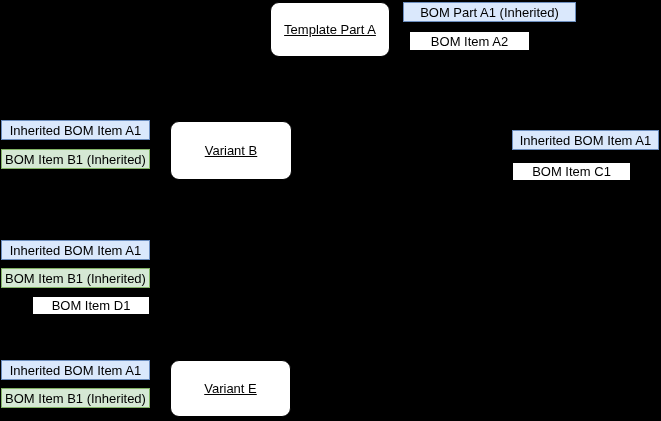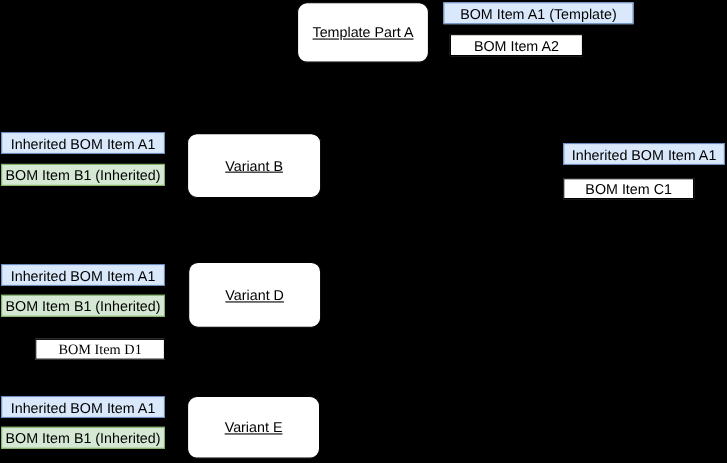--- a/index.html
+++ b/index.html
@@ -54,21 +54,21 @@
 </style>
 </head>
 <body>
 
 <div class="stage">
 
   <div class="node" style="left:270px; top:2px; width:120px; height:55px;">
     <span>Template Part A</span>
   </div>
   <div class="bom inherited" style="left:403px; top:2px; width:173px; height:20px;">
-    <span>BOM Item A1 (Template)</span>
+    <span>BOM Part A1 (Inherited)</span>
   </div>
   <div class="bom own" style="left:409px; top:31px; width:121px; height:20px;">
     <span>BOM Item A2</span>
   </div>
 
   <div class="bom inherited" style="left:1px; top:120px; width:149px; height:20px;">
     <span>Inherited BOM Item A1</span>
   </div>
   <div class="bom carried" style="left:1px; top:149px; width:149px; height:20px;">
     <span>BOM Item B1 (Inherited)</span>
@@ -83,25 +83,22 @@
   <div class="bom own" style="left:512px; top:162px; width:119px; height:19px;">
     <span>BOM Item C1</span>
   </div>
 
   <div class="bom inherited" style="left:1px; top:240px; width:149px; height:20px;">
     <span>Inherited BOM Item A1</span>
   </div>
   <div class="bom carried" style="left:1px; top:268px; width:149px; height:20px;">
     <span>BOM Item B1 (Inherited)</span>
   </div>
-  <div class="bom own" style="left:32px; top:308px; width:118px; height:19px;font-family:Liberation Serif, serif;">
+  <div class="bom own" style="left:32px; top:296px; width:118px; height:19px;">
     <span>BOM Item D1</span>
-  </div>
-  <div class="node" style="left:171px; top:238px; width:121px; height:60px;">
-    <span>Variant D</span>
   </div>
 
   <div class="bom inherited" style="left:1px; top:360px; width:149px; height:20px;">
     <span>Inherited BOM Item A1</span>
   </div>
   <div class="bom carried" style="left:1px; top:388px; width:149px; height:20px;">
     <span>BOM Item B1 (Inherited)</span>
   </div>
   <div class="node" style="left:170px; top:360px; width:121px; height:57px;">
     <span>Variant E</span>

